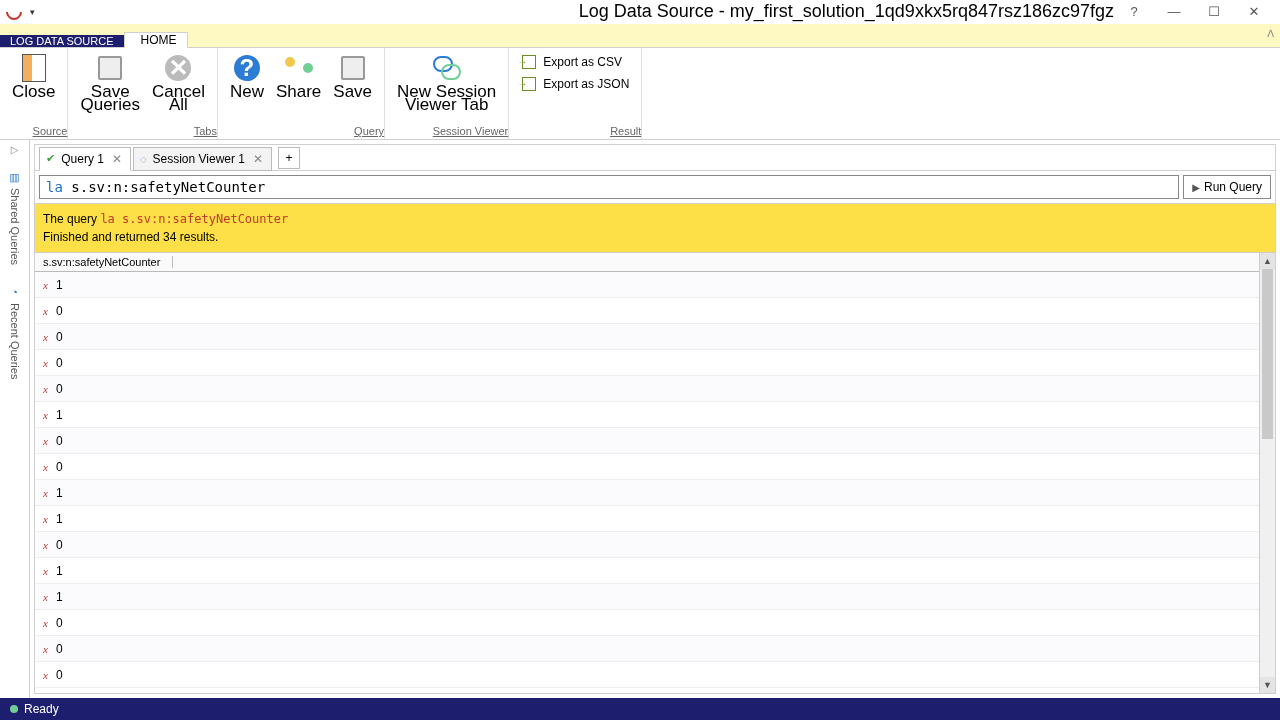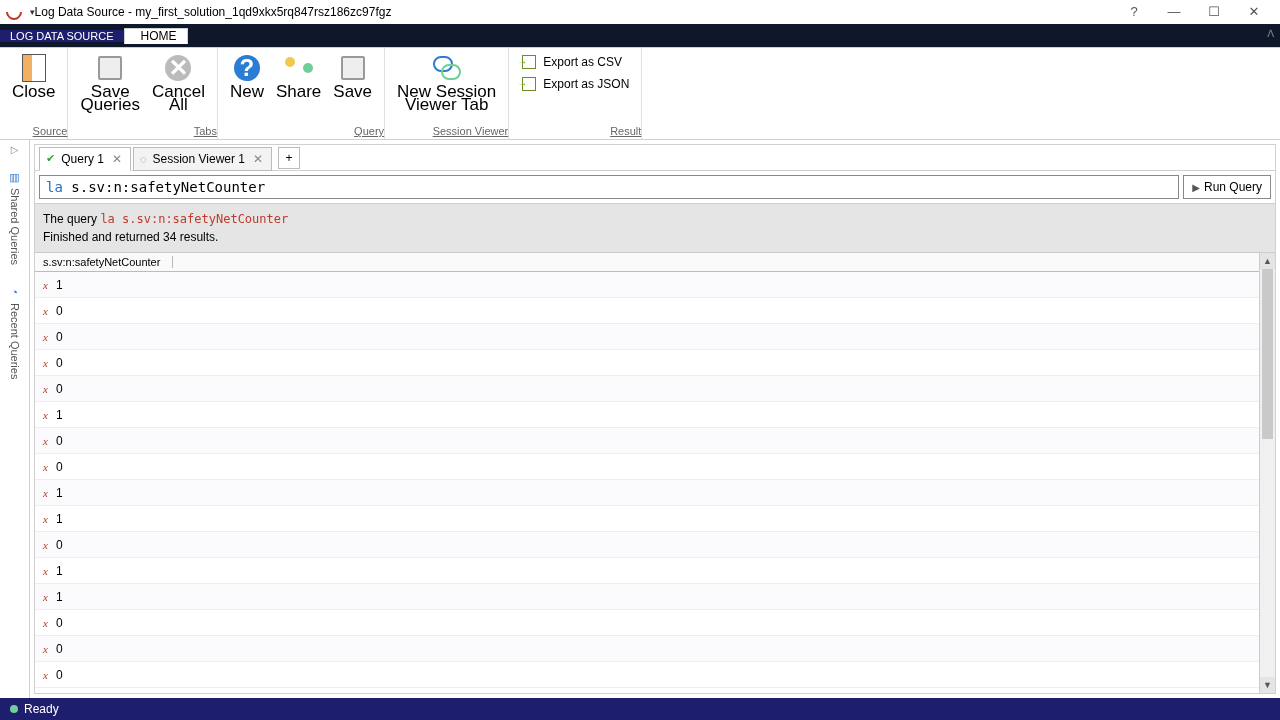--- a/index.html
+++ b/index.html
@@ -2,25 +2,25 @@
 <html><head>
 <meta charset="utf-8">
 <style>
 * { box-sizing: border-box; margin: 0; padding: 0; }
 body { font-family: "Segoe UI", Arial, sans-serif; font-size: 12px; background: #fff; height: 720px; width: 1280px; overflow: hidden; display: flex; flex-direction: column; }
 
 
 .titlebar { height: 24px; background: #fff; display: flex; align-items: center; padding: 0 6px; border-bottom: 1px solid #fff; }
 .titlebar .app-icon { width: 16px; height: 16px; border: 2px solid #c0392b; border-radius: 50%; border-top-color: transparent; border-right-color: transparent; transform: rotate(-45deg); margin-right: 4px; }
 .titlebar .qadrop { font-size: 9px; color: #333; margin-left: 4px; }
-.titlebar .title { flex: 1; text-align: left; font-size: 12px; color: #000; }
+.titlebar .title { flex: 1; text-align: right; font-size: 18px; color: #000; }
 .titlebar .winbtn { width: 40px; height: 24px; display: flex; align-items: center; justify-content: center; color: #555; font-size: 13px; }
 
 
-.ribbontabs { height: 24px; background: #0f172a; display: flex; align-items: center; border-bottom: 1px solid #d0d0d0; position: relative; }
+.ribbontabs { height: 24px; background: #fef9c3; display: flex; align-items: flex-end; border-bottom: 1px solid #d0d0d0; position: relative; }
 .ribbontabs .ctx { background: #1e1e6e; color: #fff; padding: 0 10px; font-size: 11px; display: flex; align-items: center; }
 .ribbontabs .tab { padding: 0 10px; display: flex; align-items: center; font-size: 12px; border: 1px solid transparent; }
 .ribbontabs .tab.active { background: #fff; border: 1px solid #d0d0d0; border-bottom: 1px solid #fff; margin-bottom: -1px; padding-left: 16px; }
 .ribbontabs .collapse { position: absolute; right: 6px; top: 4px; font-size: 10px; color: #888; }
 
 
 .ribbon { height: 92px; background: #fff; border-bottom: 1px solid #d0d0d0; display: flex; }
 .rgroup { border-right: 1px solid #e0e0e0; display: flex; flex-direction: column; }
 .rgroup .items { flex: 1; display: flex; align-items: flex-start; padding: 2px 6px; }
 .rgroup .gname { text-align: right; font-size: 11px; color: #666; padding-bottom: 2px; text-decoration: underline; }
@@ -65,21 +65,21 @@
 .addtab { width: 22px; height: 22px; border: 1px solid #bbb; display:flex; align-items:center; justify-content:center; margin-left:4px; }
 
 
 .querybar { display: flex; align-items: stretch; padding: 4px; gap: 4px; border-bottom: 1px solid #d0d0d0; }
 .queryinput { flex: 1; border: 1px solid #888; padding: 3px 6px; font-family: Consolas, monospace; font-size: 14px; }
 .queryinput .kw { color: #1e6ec8; }
 .runbtn { border: 1px solid #888; background: #fff; padding: 3px 8px; display: flex; align-items: center; gap: 4px; font-size: 12px; }
 .runbtn .tri { color: #555; font-size: 10px; }
 
 
-.banner { background: #e5e5e5; border-bottom: 1px solid #ccc; padding: 6px 8px; font-size: 12px; line-height: 18px; }
+.banner { background: #fde047; border-bottom: 1px solid #ccc; padding: 6px 8px; font-size: 12px; line-height: 18px; }
 .banner .qtxt { font-family: Consolas, monospace; color: #c0392b; }
 
 
 .results { flex: 1; display: flex; min-height: 0; }
 .rescol { flex: 1; overflow: hidden; }
 .colhead { background: #fafafa; border-bottom: 1px solid #bbb; padding: 3px 8px; font-size: 11px; display:flex; }
 .colhead .hname { border-right: 1px solid #bbb; padding-right: 12px; }
 .rows { overflow: hidden; }
 .row { height: 26px; display: flex; align-items: center; border-bottom: 1px solid #eee; padding: 0 8px; gap: 8px; font-size: 12px; }
 .row:nth-child(odd){ background:#fbfbfd;}

